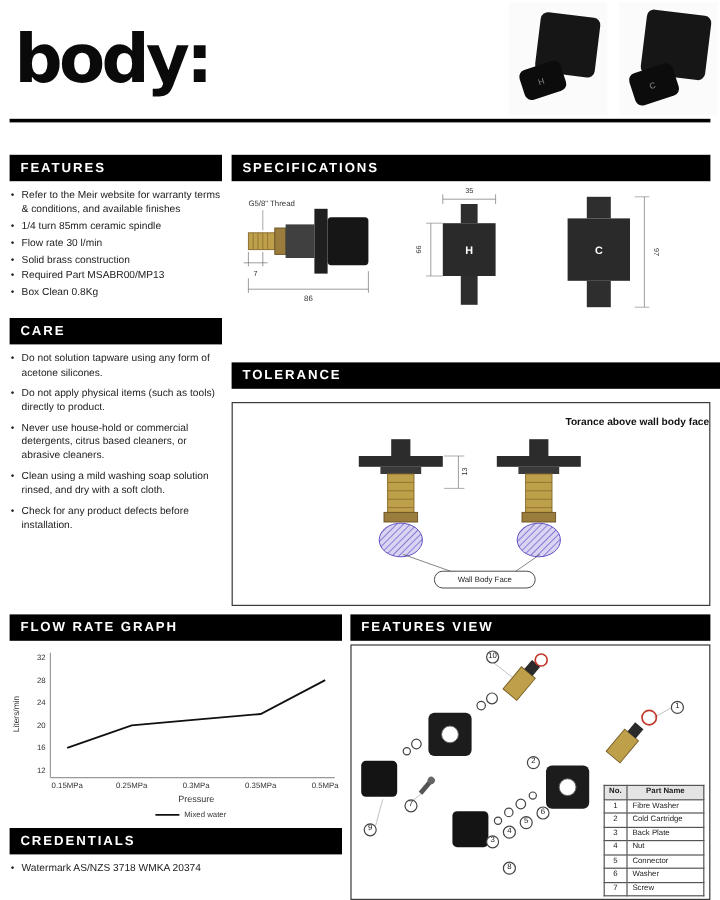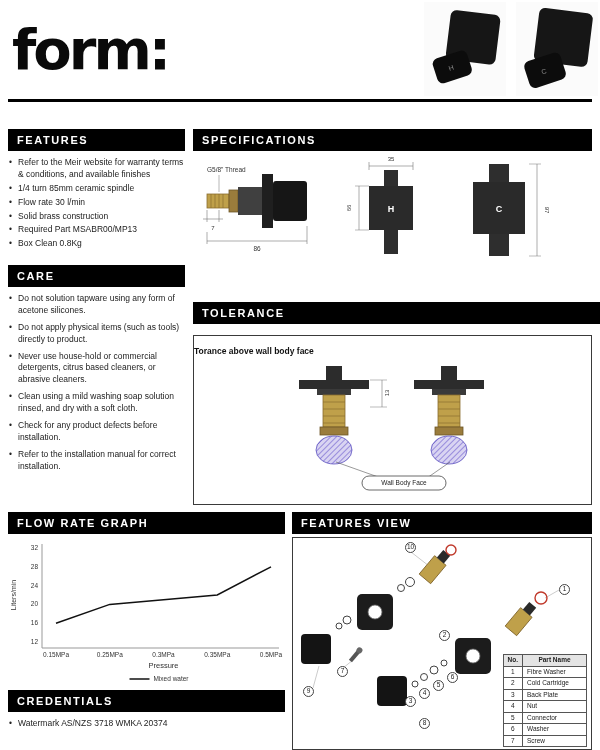--- a/index.html
+++ b/index.html
@@ -11,34 +11,34 @@
   .photo{width:82px;height:94px;background:#fbfbfb}
   .divider{position:absolute;left:8px;right:8px;top:99px;height:3px;background:#000}
   .section-header{position:absolute;background:#000;color:#fff;font-weight:bold;font-size:11px;letter-spacing:1.6px;padding:6px 9px;line-height:1;height:22px}
   .bullet-list{position:absolute;list-style:none}
   .bullet-list li{position:relative;padding-left:10px;font-size:8.5px;line-height:1.4;color:#222}
   .bullet-list li::before{content:"\2022";position:absolute;left:1px;top:0}
   #features-list li{margin-bottom:2px}
   #care-list li{margin-bottom:5px}
   #credentials-list li{margin-bottom:2px}
   .box{position:absolute;border:1px solid #3a3a3a;background:#fff}
-  .tol-subtitle{position:absolute;top:10px;left:0;width:100%;text-align:left;font-size:8.5px;font-weight:bold;color:#111}
+  .tol-subtitle{position:absolute;top:10px;left:0;width:100%;text-align:right;font-size:8.5px;font-weight:bold;color:#111}
   .parts-table{position:absolute;right:4px;bottom:2px;border-collapse:collapse;background:#fff}
   .parts-table th,.parts-table td{border:1px solid #555;font-size:6.5px;padding:2px 4px;color:#222;line-height:1}
   .parts-table th{background:#e4e4e4;font-weight:bold}
   .parts-table td:first-child{text-align:center;width:16px}
   .parts-table td:last-child{min-width:64px}
   .callout{position:absolute;width:11px;height:11px;border:1px solid #444;border-radius:50%;background:#fff;font-size:6.5px;display:flex;align-items:center;justify-content:center;color:#222;line-height:1}
 </style>
 </head>
 <body>
 
 <div class="page">
 
-  <div class="logo">form:</div>
+  <div class="logo">body:</div>
 
   <div class="photos">
     <div class="photo">
       <svg width="82" height="94" viewBox="0 0 82 94">
         <rect width="82" height="94" fill="#fbfbfb"></rect>
         <g transform="rotate(7 46 36)">
             <rect x="24" y="10" width="50" height="50" rx="6" fill="#161616"></rect>
           </g>
         <g transform="rotate(-18 28 64)">
           <rect x="10" y="52" width="36" height="26" rx="6" fill="#0c0c0c"></rect>
@@ -72,21 +72,20 @@
       <li>Box Clean 0.8Kg</li>
     </ul>
 
   <div class="section-header" style="left:8px;top:265px;width:177px">CARE</div>
   <ul class="bullet-list" id="care-list" style="left:8px;top:293px;width:177px">
       <li>Do not solution tapware using any form of acetone silicones.</li>
       <li>Do not apply physical items (such as tools) directly to product.</li>
       <li>Never use house-hold or commercial detergents, citrus based cleaners, or abrasive cleaners.</li>
       <li>Clean using a mild washing soap solution rinsed, and dry with a soft cloth.</li>
       <li>Check for any product defects before installation.</li>
-      <li>Refer to the installation manual for correct installation.</li>
     </ul>
 
   <div class="section-header" style="left:193px;top:129px;width:399px">SPECIFICATIONS</div>
   <div style="position:absolute;left:193px;top:152px;width:399px;height:152px">
     <svg width="399" height="152" viewBox="0 0 399 152">
 
       <g>
         <text x="14" y="20" font-size="6.5" fill="#333">G5/8" Thread</text>
         <line x1="26" y1="23" x2="26" y2="40" stroke="#888" stroke-width="0.6"></line>
         <rect x="14" y="42" width="22" height="14" fill="#bfa04a" stroke="#8a6d2f" stroke-width="0.8"></rect>

